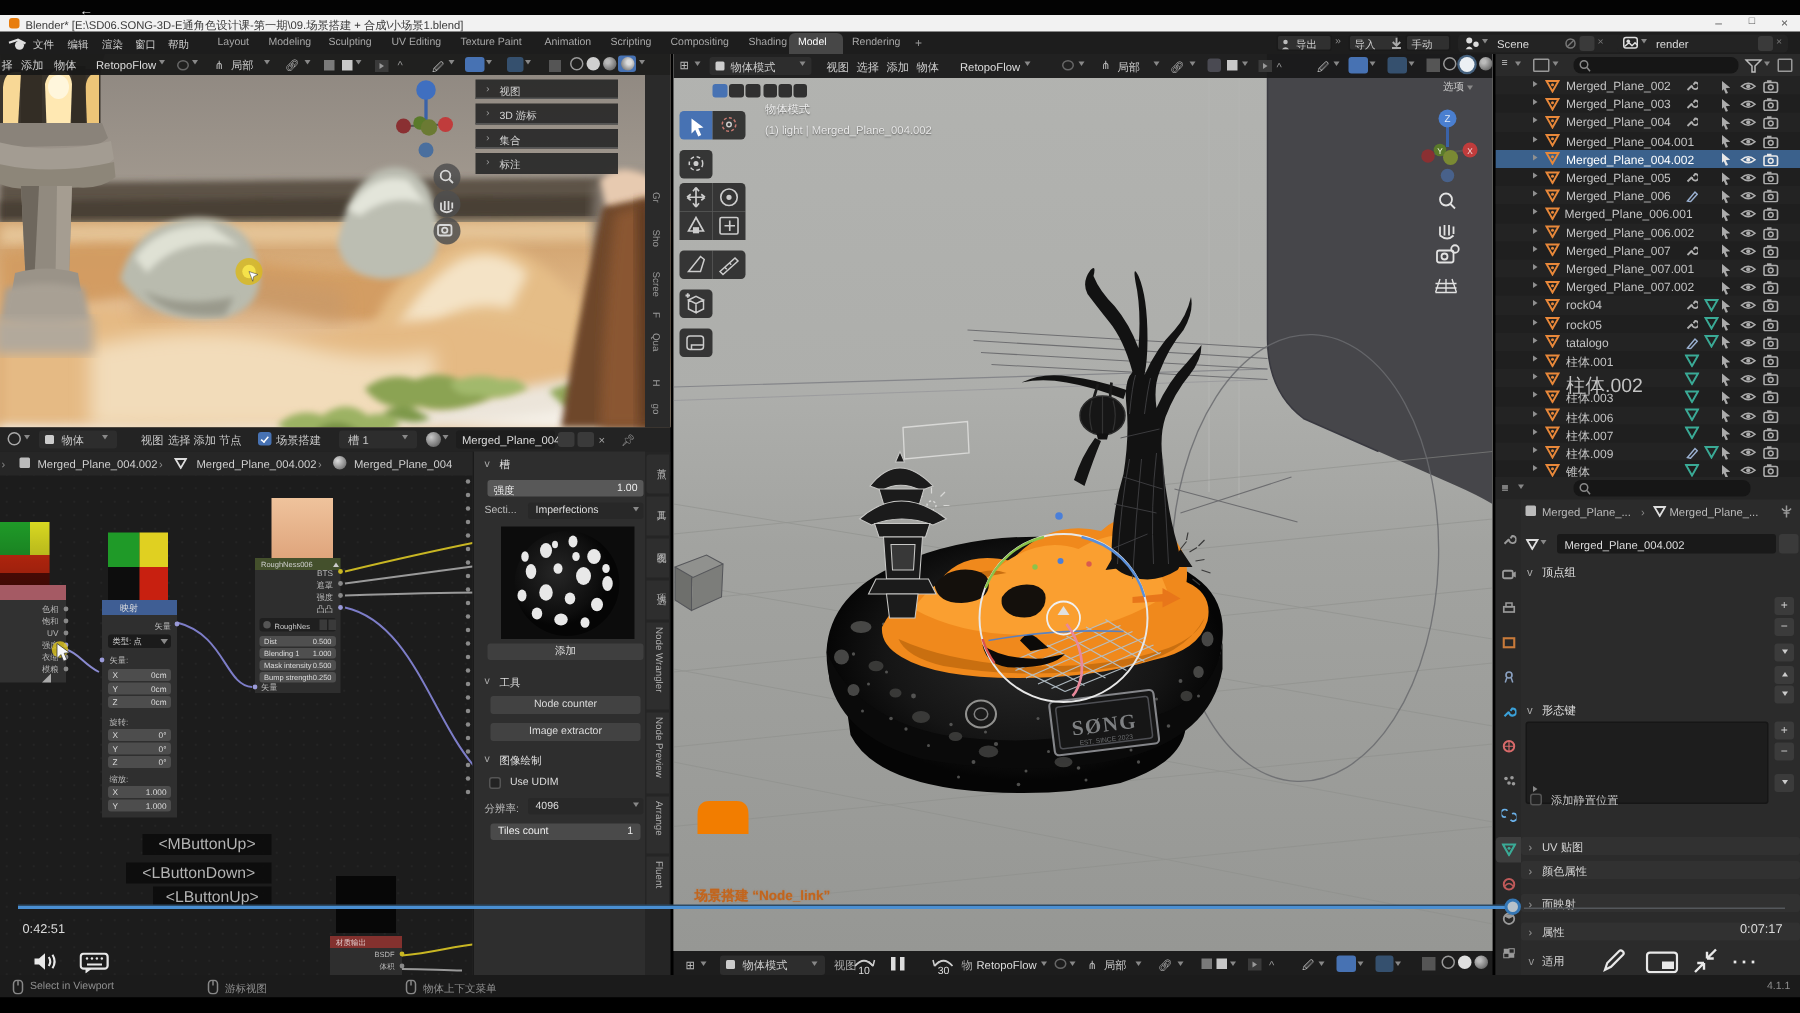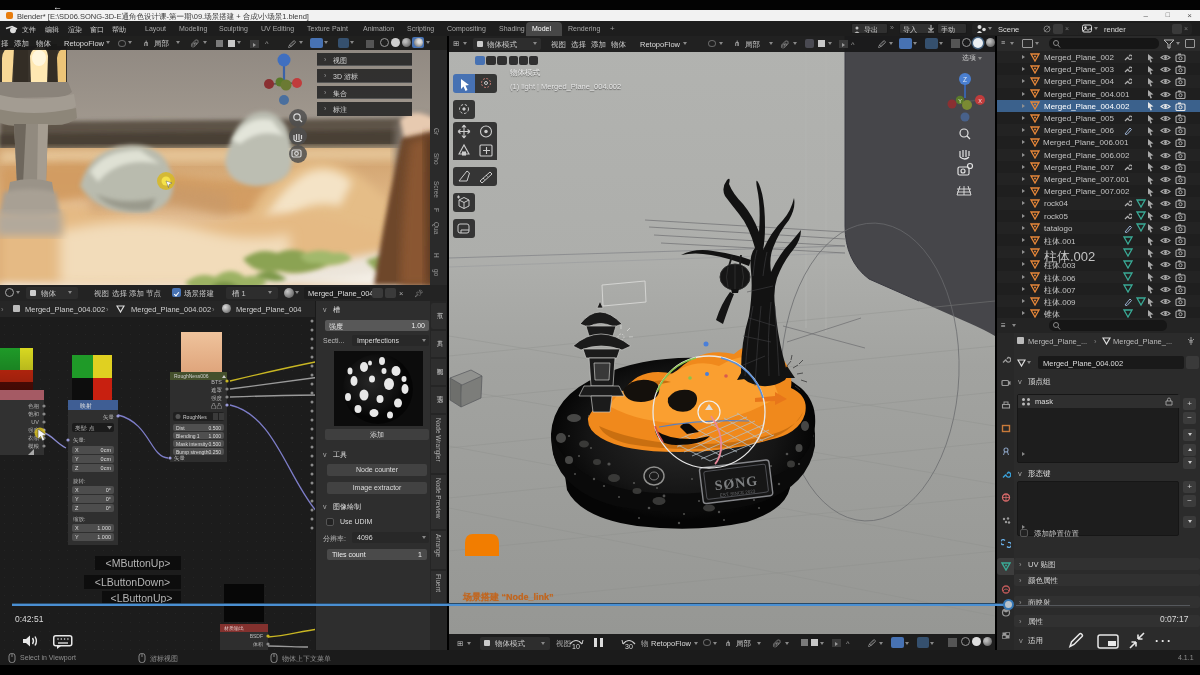--- a/index.html
+++ b/index.html
@@ -1632,35 +1632,20 @@
   <div class="abs" style="left:24px;top:0;width:146px;height:13px;background:#191919;border-radius:2px;color:#ddd;font-size:7.5px">
           <span style="position:absolute;left:5px;top:2.5px">Merged_Plane_004.002</span>
         </div>
   <span class="abs" style="left:172px;top:0;width:13px;height:13px;background:#3a3a3a;border-radius:2px"></span>
 </div>
 
 <div class="abs" style="left:17px;top:58px;width:186px;height:12px;color:#e0e0e0;font-size:7.5px">
   <span class="abs" style="left:4px;top:1px;color:#aaa">v</span>
         <span class="abs" style="left:14px;top:1px">顶点组</span>
 </div>
-<div class="abs" style="left:20px;top:76px;width:162px;height:69px;background:#1d1d1d;border:1px solid #161616;border-radius:2px">
-  <div class="abs" style="left:0;top:0;width:162px;height:13px;background:#2f2f2f">
-    <svg class="abs" style="left:3px;top:2px" width="10" height="9">
-            <circle cx="2.5" cy="2.5" r="1.5" fill="#bbb"></circle>
-            <circle cx="7.5" cy="2.5" r="1.5" fill="#bbb"></circle>
-            <circle cx="2.5" cy="7" r="1.5" fill="#bbb"></circle>
-            <circle cx="7.5" cy="7" r="1.5" fill="#bbb"></circle>
-          </svg>
-    <span class="abs" style="left:17px;top:2px;color:#ddd;font-size:7.5px">mask</span>
-    <svg class="abs" style="left:146px;top:2px" width="10" height="9">
-            <path d="M2,4 L8,4 L8,8 L2,8 Z M3.5,4 L3.5,2.5 a1.5,1.5 0 0 1 3,0 L6.5,4" fill="none" stroke="#999" stroke-width="1"></path>
-          </svg>
-  </div>
-  <span class="abs" style="left:4px;top:56px;color:#888;font-size:6px"><span class="trirt"></span></span>
-</div>
 <div id="vgbtns">
         <div class="abs" style="left:186px;top:80px;width:13px;height:12px;background:#3b3b3b;border-radius:2px;color:#ccc;font-size:8px;text-align:center;line-height:11px">+</div>
         <div class="abs" style="left:186px;top:94px;width:13px;height:12px;background:#3b3b3b;border-radius:2px;color:#ccc;font-size:8px;text-align:center;line-height:11px">−</div>
         <div class="abs" style="left:186px;top:111px;width:13px;height:12px;background:#3b3b3b;border-radius:2px;color:#ccc;font-size:8px;text-align:center;line-height:11px"><span class="tridn"></span></div>
         <div class="abs" style="left:186px;top:126px;width:13px;height:12px;background:#3b3b3b;border-radius:2px;color:#ccc;font-size:8px;text-align:center;line-height:11px"><span class="triup"></span></div>
         <div class="abs" style="left:186px;top:139px;width:13px;height:12px;background:#3b3b3b;border-radius:2px;color:#ccc;font-size:8px;text-align:center;line-height:11px"><span class="tridn"></span></div>
       </div>
 
 <div class="abs" style="left:17px;top:150px;width:186px;height:12px;color:#e0e0e0;font-size:7.5px">
   <span class="abs" style="left:4px;top:1px;color:#aaa">v</span>

